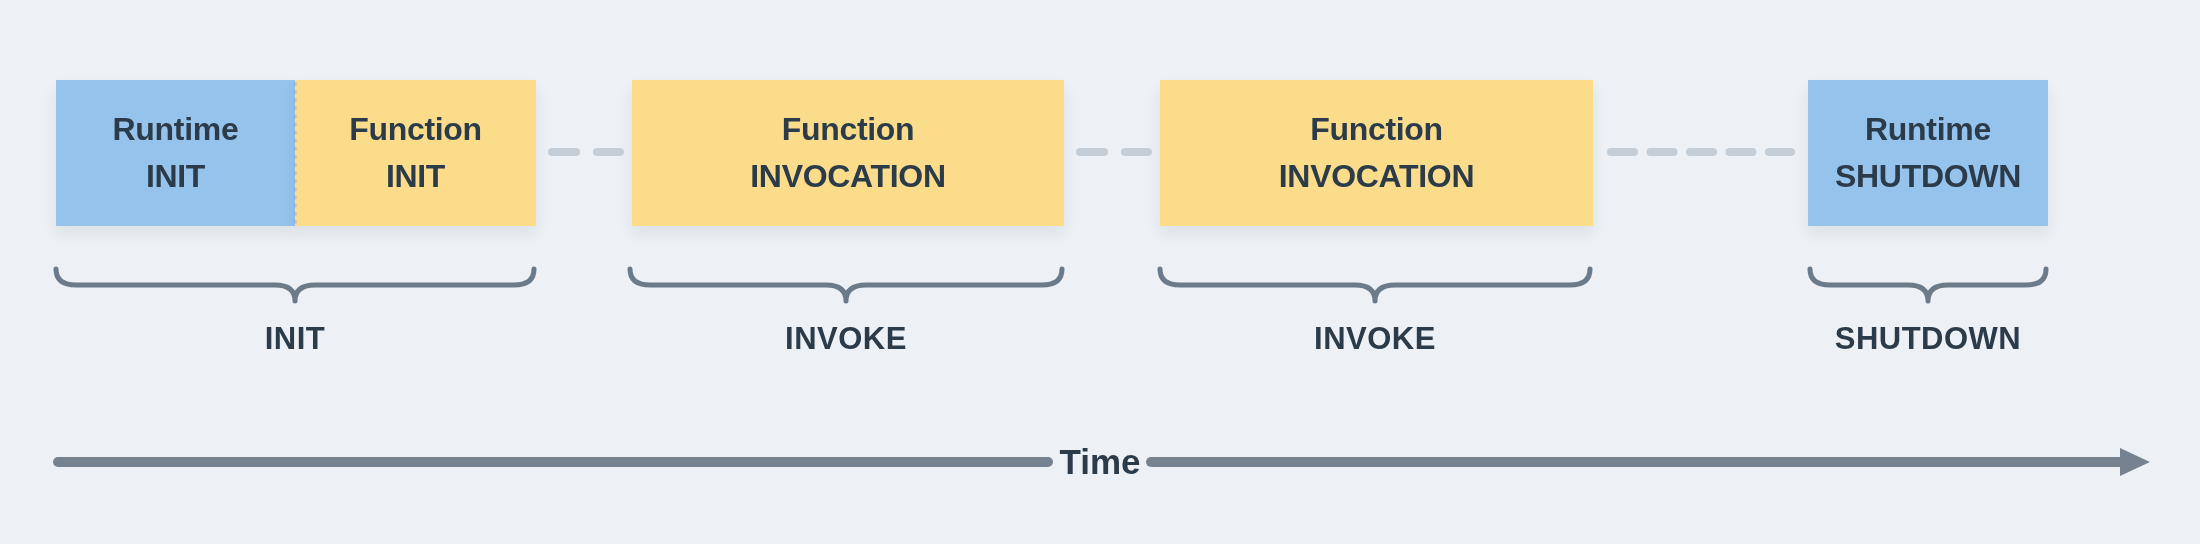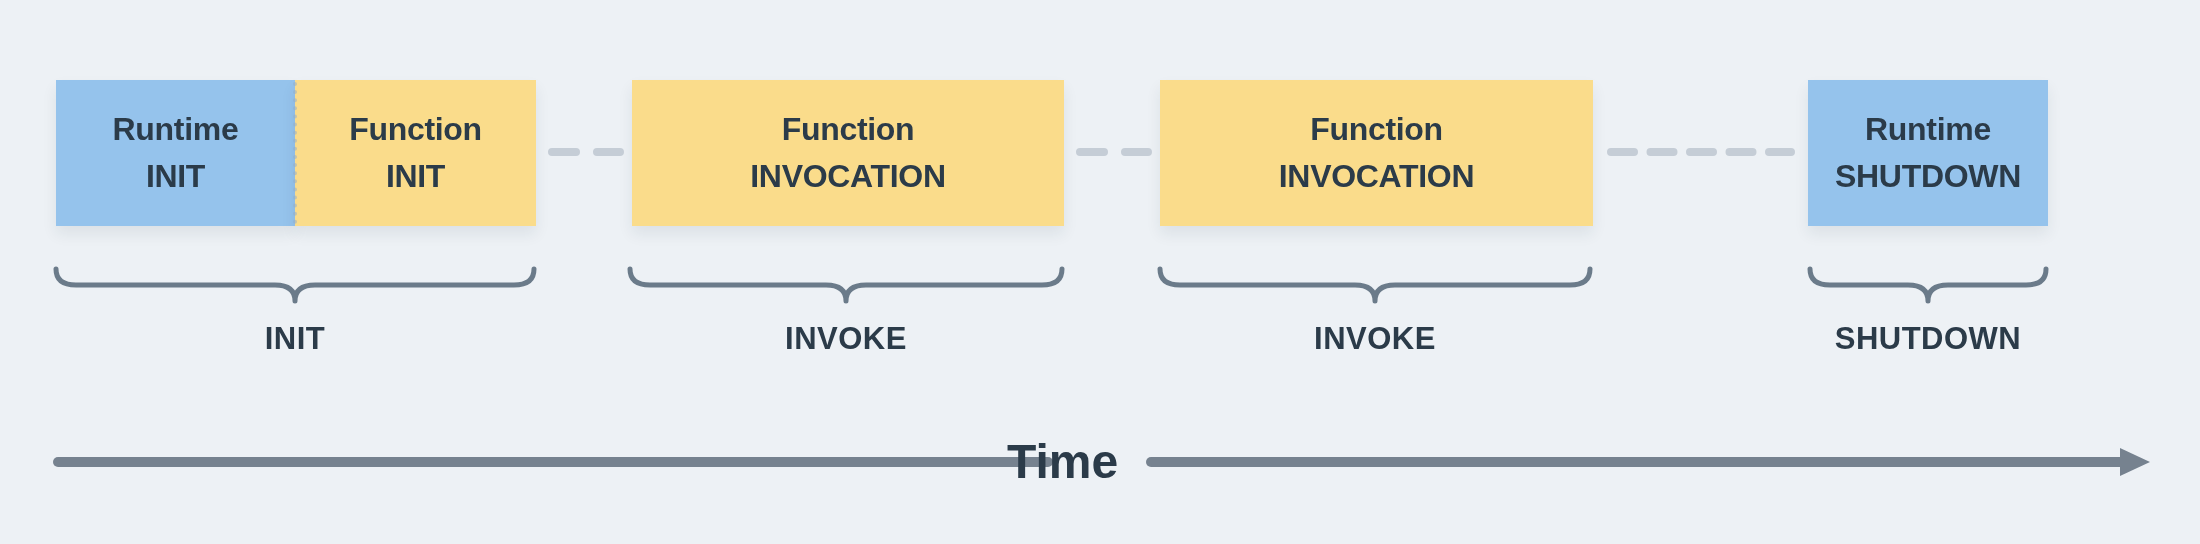--- a/index.html
+++ b/index.html
@@ -63,23 +63,23 @@
     position:absolute;
     top:318px;height:42px;width:300px;
     line-height:42px;
     text-align:center;
     font-size:31px;font-weight:bold;
     letter-spacing:0.5px;
     color:var(--c-phase-label-text);
   }
   .axis-label{
     position:absolute;
-    left:1007px;top:440px;width:94px;height:44px;
+    left:1053px;top:440px;width:94px;height:44px;
     line-height:44px;text-align:center;
-    font-size:48px;font-weight:bold;
+    font-size:35px;font-weight:bold;
     color:var(--c-box-text);
   }
 </style>
 </head>
 <body>
 
 <div class="stage">
 
   <div class="box runtime" style="left:56px;width:239px;">
     <span>Runtime</span>

